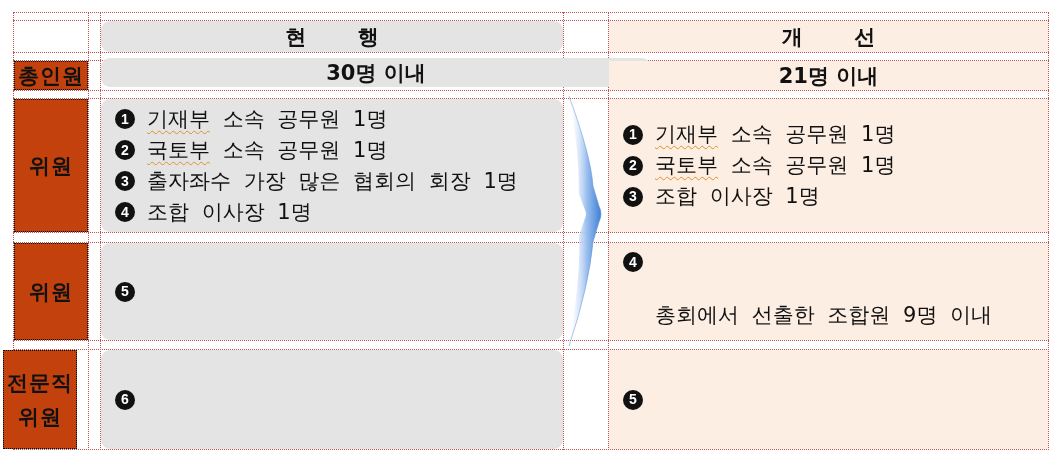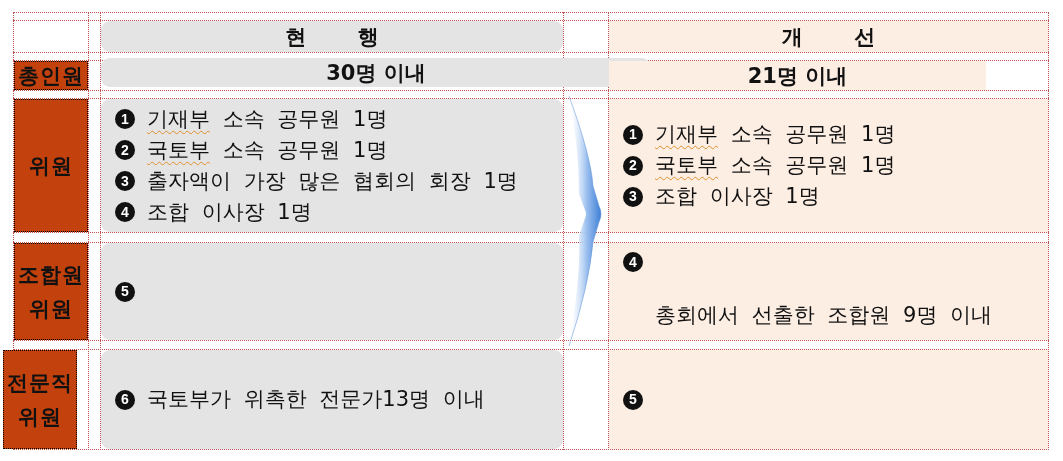--- a/index.html
+++ b/index.html
@@ -55,41 +55,41 @@
 <div class="abs peach hdr" style="left:609px;top:21px;width:439px;height:31px;">
   <span class="wide">개  선</span>
 </div>
 
 <div class="abs label-cell" style="left:14px;top:61px;width:74px;height:29px;">
   <span>총인원</span>
 </div>
 <div class="abs gray hdr" style="left:101px;top:58px;width:550px;height:29px;">
   <span>30명 이내</span>
 </div>
-<div class="abs peach hdr" style="left:609px;top:61px;width:377px;height:29px;">
+<div class="abs peach hdr" style="left:609px;top:61px;width:439px;height:29px;">
   <span>21명 이내</span>
 </div>
 
 <div class="abs label-cell" style="left:14px;top:99px;width:74px;height:133px;">
   <div>
     <div>위원</div>
   </div>
 </div>
 <div class="abs gray content" style="left:101px;top:99px;width:462px;height:133px;">
   <div class="item">
     <span class="num">1</span>
     <span class="txt"><span class="squig">기재부</span><span> 소속 공무원 1명</span></span>
   </div>
   <div class="item">
     <span class="num">2</span>
     <span class="txt"><span class="squig">국토부</span><span> 소속 공무원 1명</span></span>
   </div>
   <div class="item">
     <span class="num">3</span>
-    <span class="txt">출자액이 가장 많은 협회의 회장 1명</span>
+    <span class="txt">출자좌수 가장 많은 협회의 회장 1명</span>
   </div>
   <div class="item">
     <span class="num">4</span>
     <span class="txt">조합 이사장 1명</span>
   </div>
 </div>
 <div class="abs peach content" style="left:609px;top:99px;width:439px;height:133px;">
   <div class="item">
     <span class="num">1</span>
     <span class="txt"><span class="squig">기재부</span><span> 소속 공무원 1명</span></span>
@@ -99,21 +99,20 @@
     <span class="txt"><span class="squig">국토부</span><span> 소속 공무원 1명</span></span>
   </div>
   <div class="item">
     <span class="num">3</span>
     <span class="txt">조합 이사장 1명</span>
   </div>
 </div>
 
 <div class="abs label-cell" style="left:14px;top:243px;width:74px;height:97px;">
   <div>
-    <div>조합원</div>
     <div>위원</div>
   </div>
 </div>
 <div class="abs gray content" style="left:101px;top:243px;width:462px;height:97px;">
   <div class="item">
     <span class="num">5</span>
   </div>
 </div>
 <div class="abs peach content" style="left:609px;top:243px;width:439px;height:97px;">
   <div class="item">
@@ -124,21 +123,20 @@
 
 <div class="abs label-cell" style="left:3px;top:350px;width:74px;height:99px;">
   <div>
     <div>전문직</div>
     <div>위원</div>
   </div>
 </div>
 <div class="abs gray content" style="left:101px;top:350px;width:462px;height:99px;">
   <div class="item">
     <span class="num">6</span>
-    <span class="txt">국토부가 위촉한 전문가13명 이내</span>
   </div>
 </div>
 <div class="abs peach content" style="left:609px;top:350px;width:439px;height:99px;">
   <div class="item">
     <span class="num">5</span>
   </div>
 </div>
 
 <svg class="arrow" viewBox="0 0 45 250">
   <defs>

